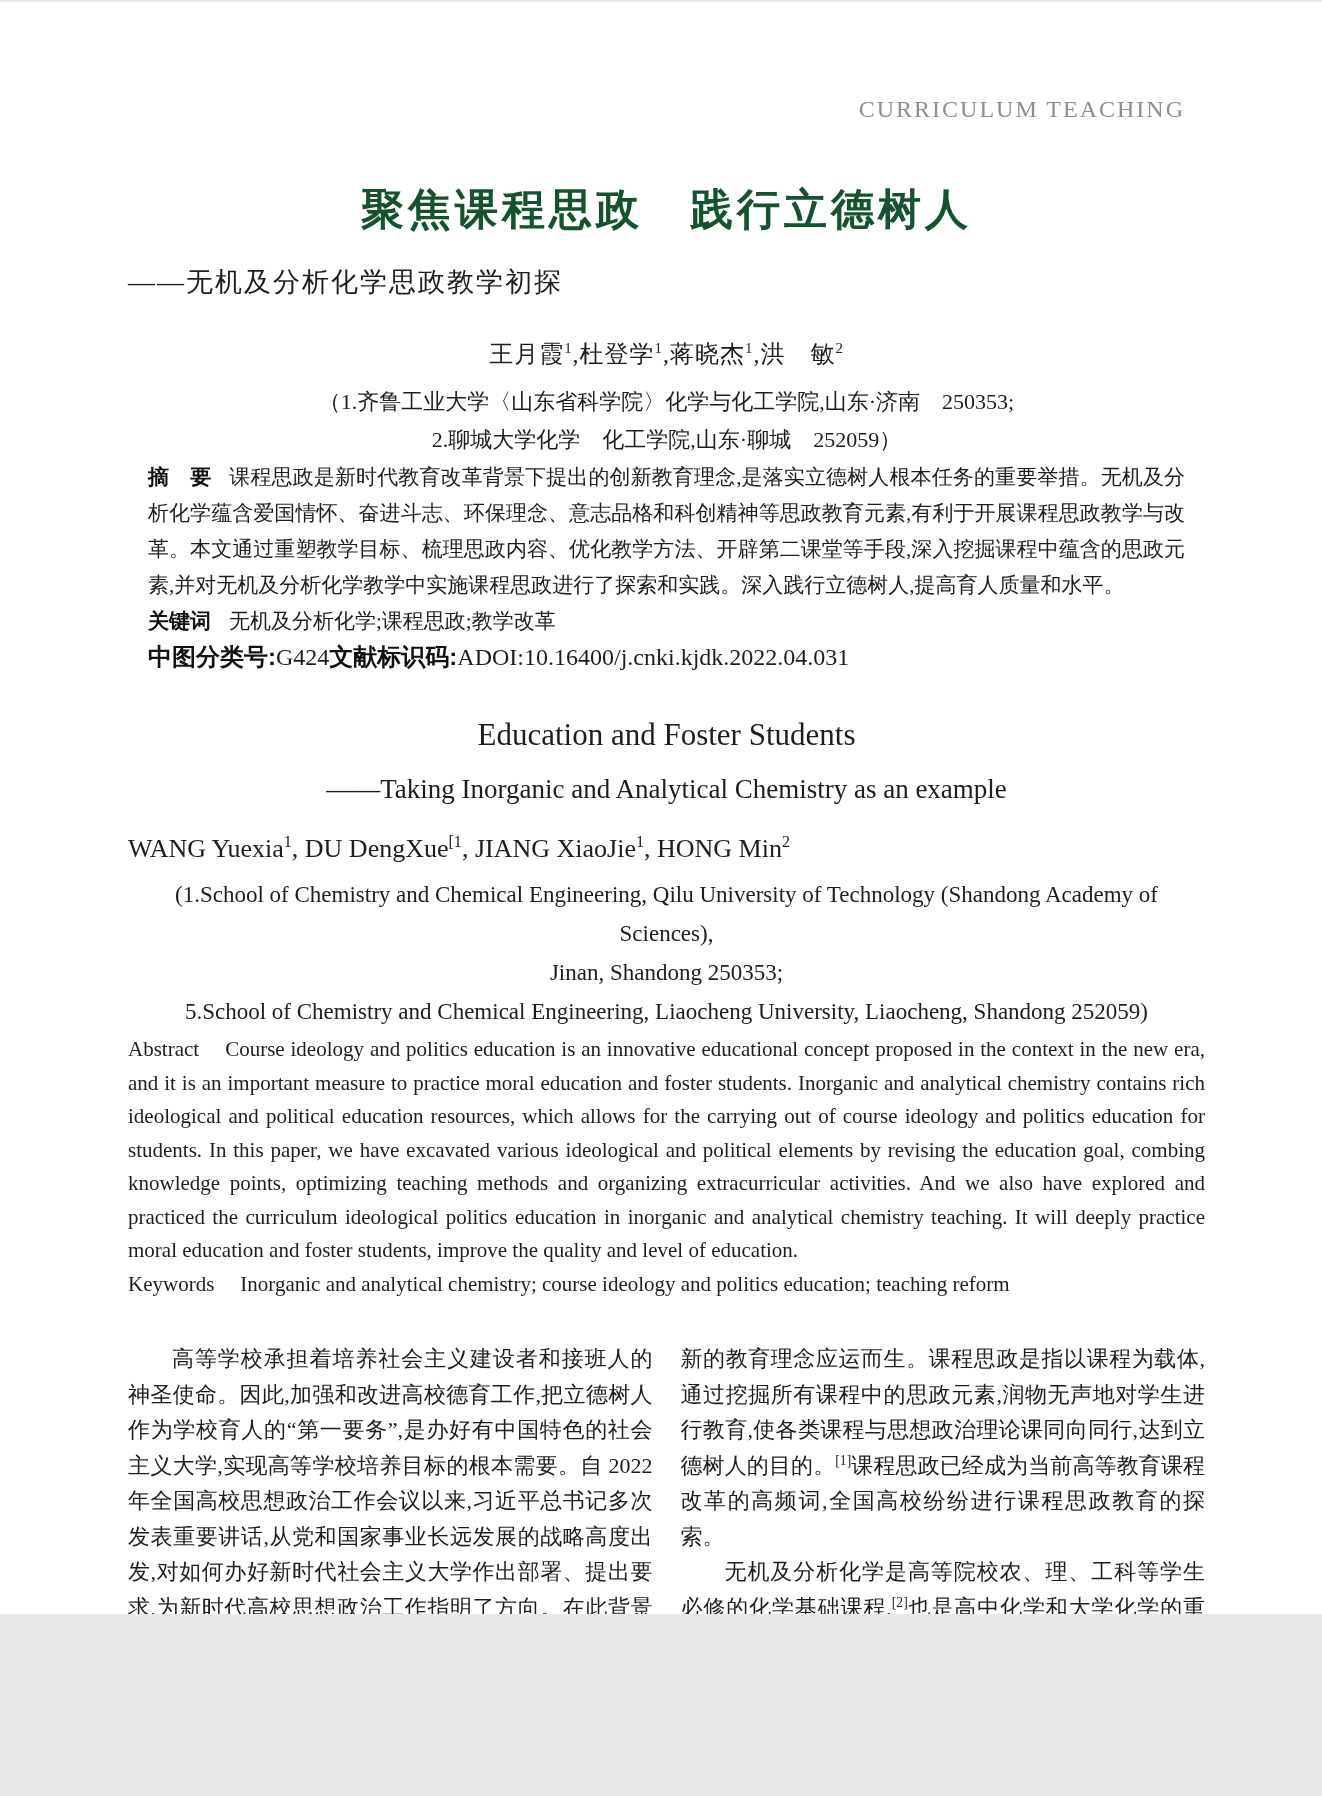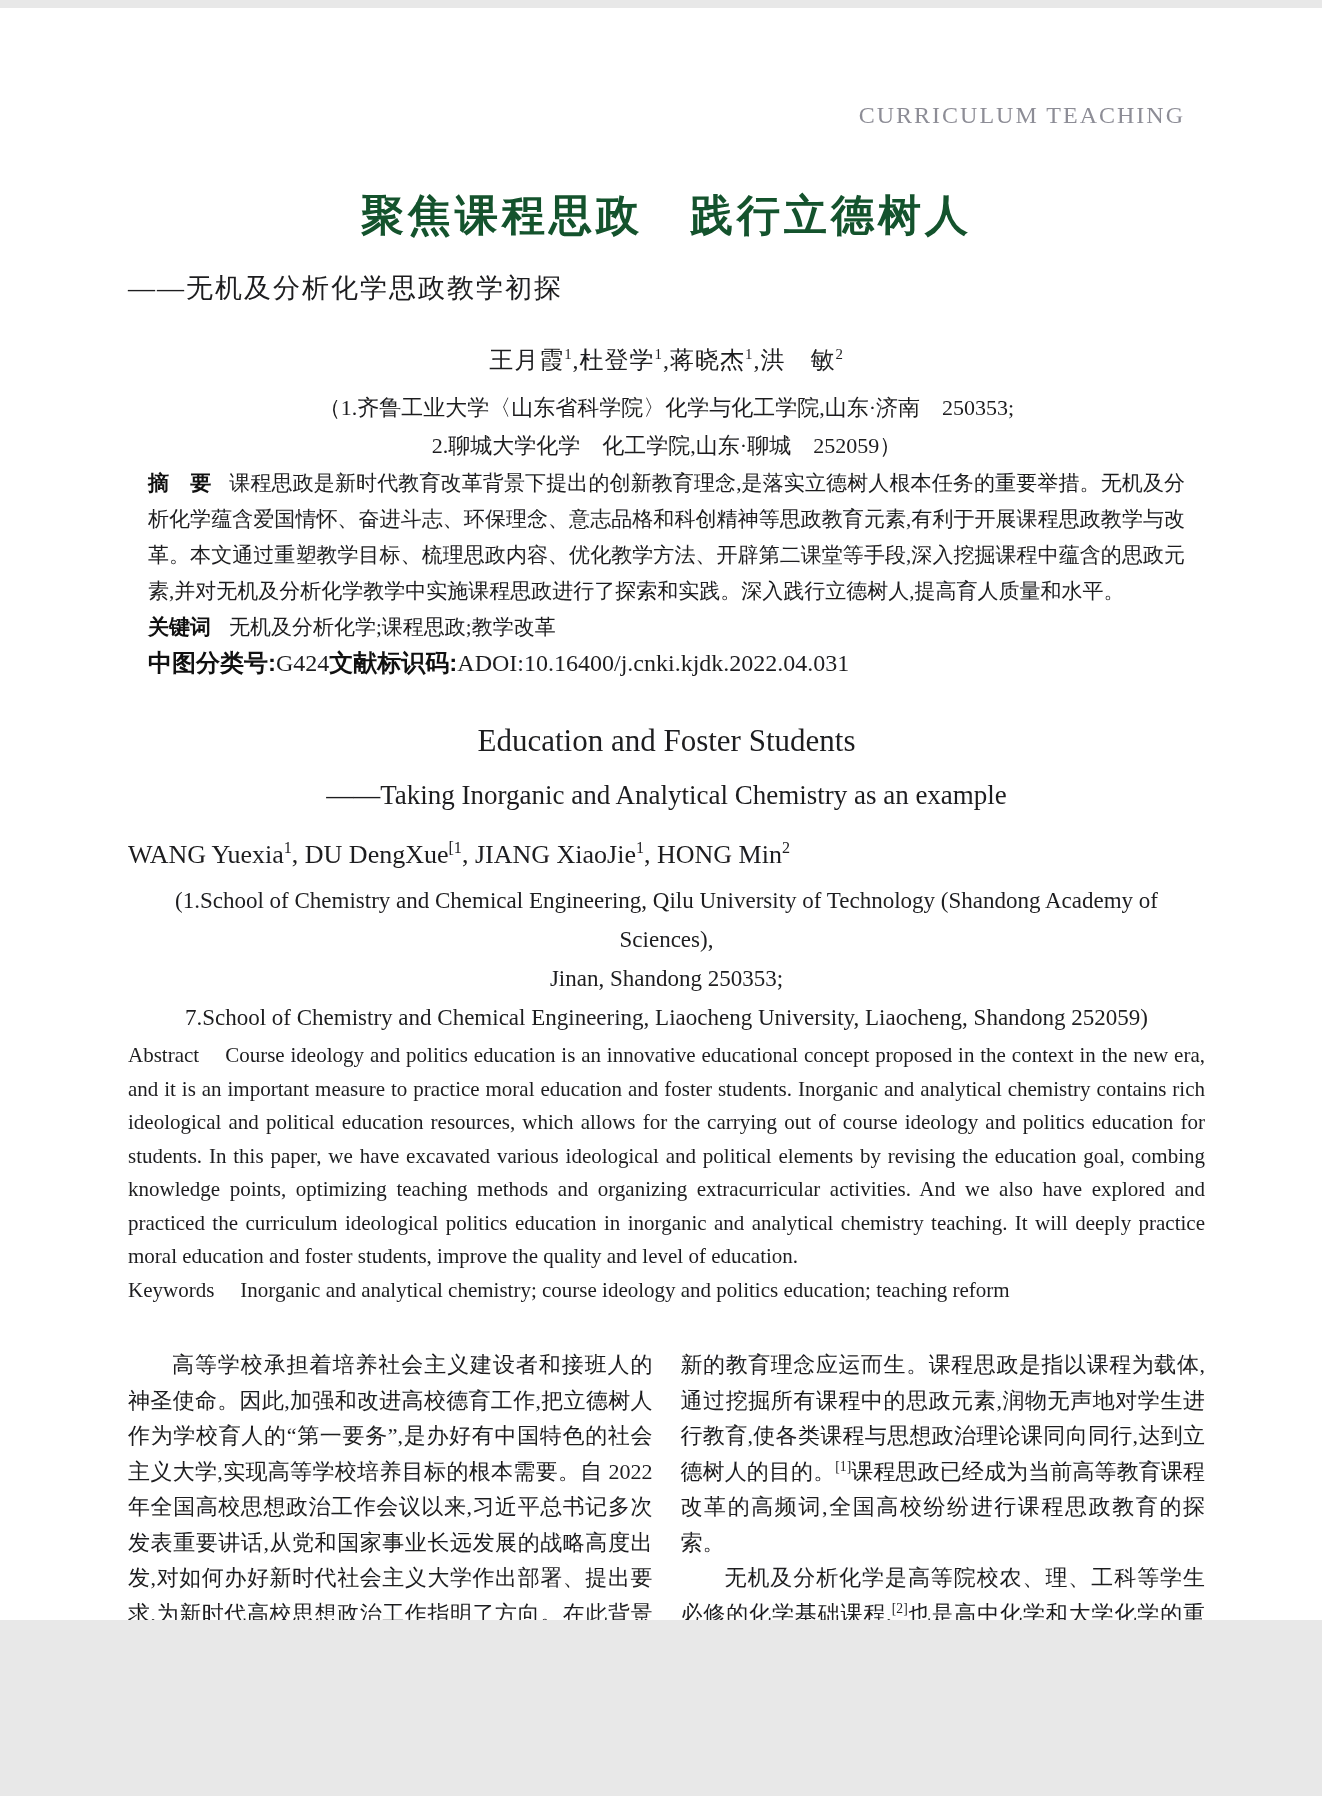--- a/index.html
+++ b/index.html
@@ -1,20 +1,20 @@
 <!DOCTYPE html>
 <html><head>
 <meta charset="utf-8">
 <style>
   html,body{margin:0;padding:0;background:#e8e8e8;}
   .page{
     position:relative;
     width:1322px;height:1612px;
     background:#ffffff;
-    margin:8px auto;
+    margin:2px auto;
     overflow:hidden;
     color:#1d1d1f;
     font-family:"Liberation Serif","DejaVu Serif",serif;
     box-sizing:border-box;
     padding-left:40px;
   }
   .content{
     position:absolute;left:128px;top:0;width:1077px;
   }
   .running-head{
@@ -168,21 +168,21 @@
       <div>Education and Foster Students</div>
     </div>
 
     <div class="en-subtitle">——Taking Inorganic and Analytical Chemistry as an example</div>
 
     <div class="en-authors">WANG Yuexia<sup>1</sup>, DU DengXue<sup>[1</sup>, JIANG XiaoJie<sup>1</sup>, HONG Min<sup>2</sup></div>
 
     <div class="en-affils">
       <div class="en-affil">(1.School of Chemistry and Chemical Engineering, Qilu University of Technology (Shandong Academy of Sciences),</div>
       <div class="en-affil">Jinan, Shandong 250353;</div>
-      <div class="en-affil">7.School of Chemistry and Chemical Engineering, Liaocheng University, Liaocheng, Shandong 252059)</div>
+      <div class="en-affil">5.School of Chemistry and Chemical Engineering, Liaocheng University, Liaocheng, Shandong 252059)</div>
     </div>
 
     <p class="en-abstract">
       <span class="en-lbl">Abstract</span><span>Course ideology and politics education is an innovative educational concept proposed in the context in the new era, and it is an important measure to practice moral education and foster students. Inorganic and analytical chemistry contains rich ideological and political education resources, which allows for the carrying out of course ideology and politics education for students. In this paper, we have excavated various ideological and political elements by revising the education goal, combing knowledge points, optimizing teaching methods and organizing extracurricular activities. And we also have explored and practiced the curriculum ideological politics education in inorganic and analytical chemistry teaching. It will deeply practice moral education and foster students, improve the quality and level of education.</span>
     </p>
     <p class="en-keywords">
       <span class="en-lbl">Keywords</span><span>Inorganic and analytical chemistry; course ideology and politics education; teaching reform</span>
     </p>
 
     <div class="body-columns">

